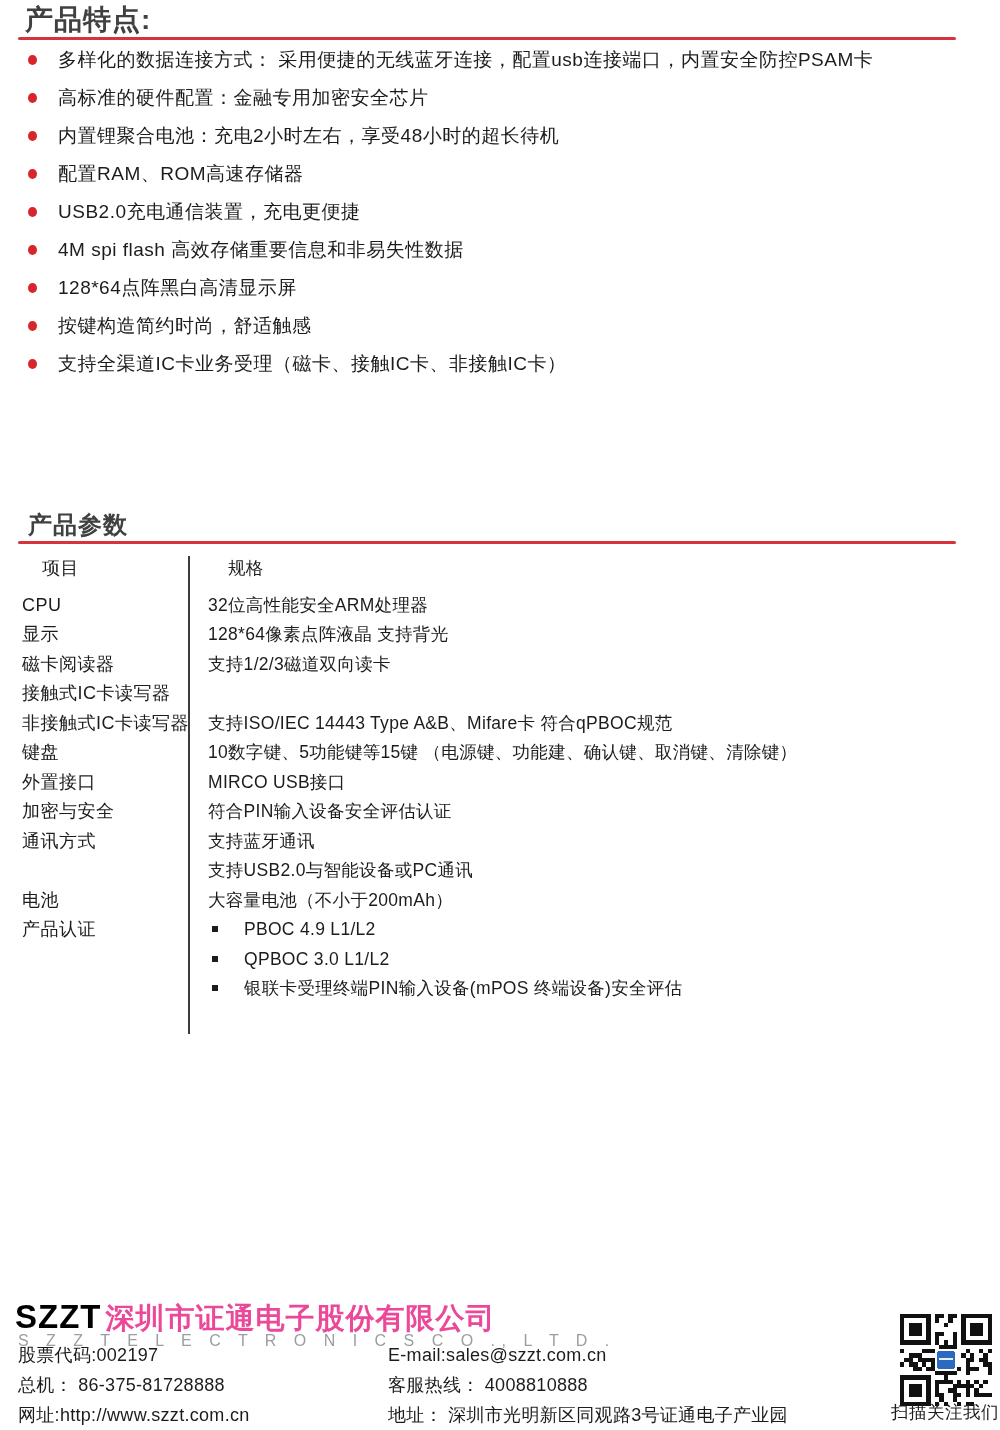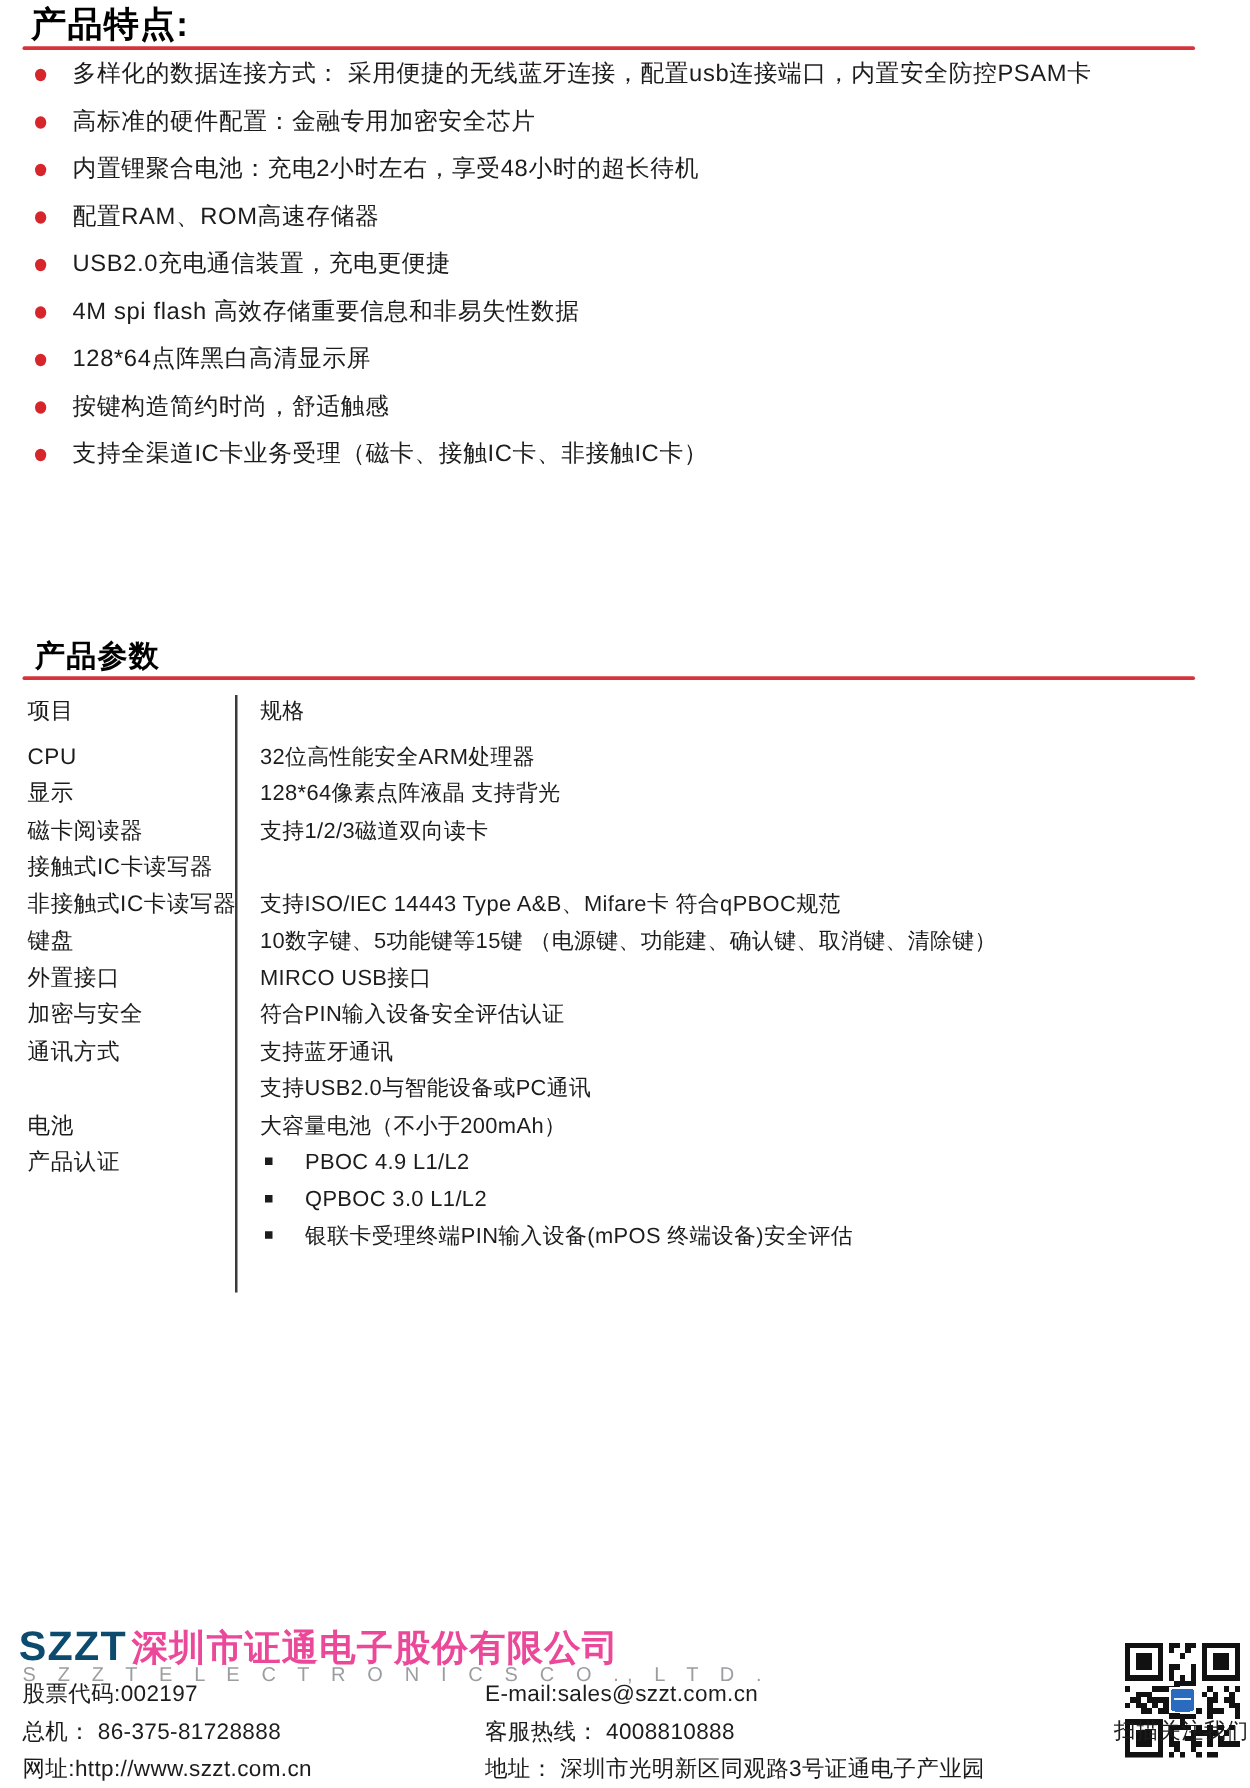--- a/index.html
+++ b/index.html
@@ -2,51 +2,51 @@
 <html><head>
 <meta charset="utf-8">
 <style>
   html,body{margin:0;padding:0;background:#fff;}
   .page{
     position:relative;width:1000px;height:1430px;background:#ffffff;
     font-family:"Liberation Sans","DejaVu Sans",sans-serif;color:#1c1c1c;
     overflow:hidden;
   }
   
-  .sec-title{position:absolute;margin:0;color:#000000;font-weight:700;letter-spacing:1px;}
+  .sec-title{position:absolute;margin:0;color:#404040;font-weight:700;letter-spacing:1px;}
   .title-features{left:25px;top:1px;font-size:28px;}
   .title-params{left:28px;top:509px;font-size:24px;}
   .red-rule{position:absolute;left:18px;width:938px;height:3px;background:#d6343b;border-radius:2px;}
   .rule-1{top:37px;}
   .rule-2{top:541px;}
   
   .features{position:absolute;left:28px;top:50px;list-style:none;margin:0;padding:0;}
   .features li{display:flex;align-items:flex-start;margin-bottom:18px;font-size:19px;line-height:20px;font-weight:400;letter-spacing:0.5px;}
   .dot{flex:0 0 auto;width:9px;height:10px;border-radius:50%;background:#d7252c;margin:5px 21px 0 0;}
   
   .spec-table{position:absolute;left:0;top:554px;width:956px;}
   .spec-divider{position:absolute;left:188px;top:2px;width:2px;height:478px;background:#3b3b3b;}
   .spec-row{display:grid;grid-template-columns:188px auto;}
-  .spec-row.header{margin-bottom:7px;}
+  .spec-row.header{margin-bottom:7px;padding-left:20px;}
   .spec-label{padding-left:22px;font-size:18px;line-height:29.5px;letter-spacing:0.5px;white-space:nowrap;}
   .spec-value{padding-left:20px;font-size:17.5px;line-height:29.5px;letter-spacing:0.3px;}
   .spec-value .vline{white-space:nowrap;}
   .cert-line{display:flex;align-items:flex-start;white-space:nowrap;}
   .sq{flex:0 0 auto;width:6px;height:6px;background:#1c1c1c;margin:11px 26px 0 4px;}
   
   .logo-row{position:absolute;left:15px;top:1298px;white-space:nowrap;}
-  .logo-szzt{font-size:33px;font-weight:700;color:#0c4a6e;letter-spacing:1px;}
+  .logo-szzt{font-size:33px;font-weight:700;color:#000000;letter-spacing:1px;}
   .logo-cn{font-size:29px;font-weight:700;color:#ec4899;margin-left:4px;letter-spacing:1px;text-align:center;}
   .logo-en{position:absolute;left:18px;top:1332px;font-size:16px;color:#9c9da0;letter-spacing:6.5px;white-space:nowrap;}
   .contact{position:absolute;top:1346px;}
   .contact-left{left:18px;}
   .contact-mid{left:388px;}
   .contact div{font-size:18px;line-height:18px;margin-bottom:12px;letter-spacing:0.3px;white-space:nowrap;}
   .qr{position:absolute;left:900px;top:1314px;}
-  .qr-caption{position:absolute;left:891px;top:1372px;font-size:17.5px;letter-spacing:0.5px;white-space:nowrap;}
+  .qr-caption{position:absolute;left:891px;top:1400px;font-size:17.5px;letter-spacing:0.5px;white-space:nowrap;}
 </style>
 </head>
 <body>
 
 <div class="page">
 
   <h1 class="sec-title title-features">产品特点:</h1>
   <div class="red-rule rule-1"></div>
   <ul class="features" id="features-list">
       <li>

